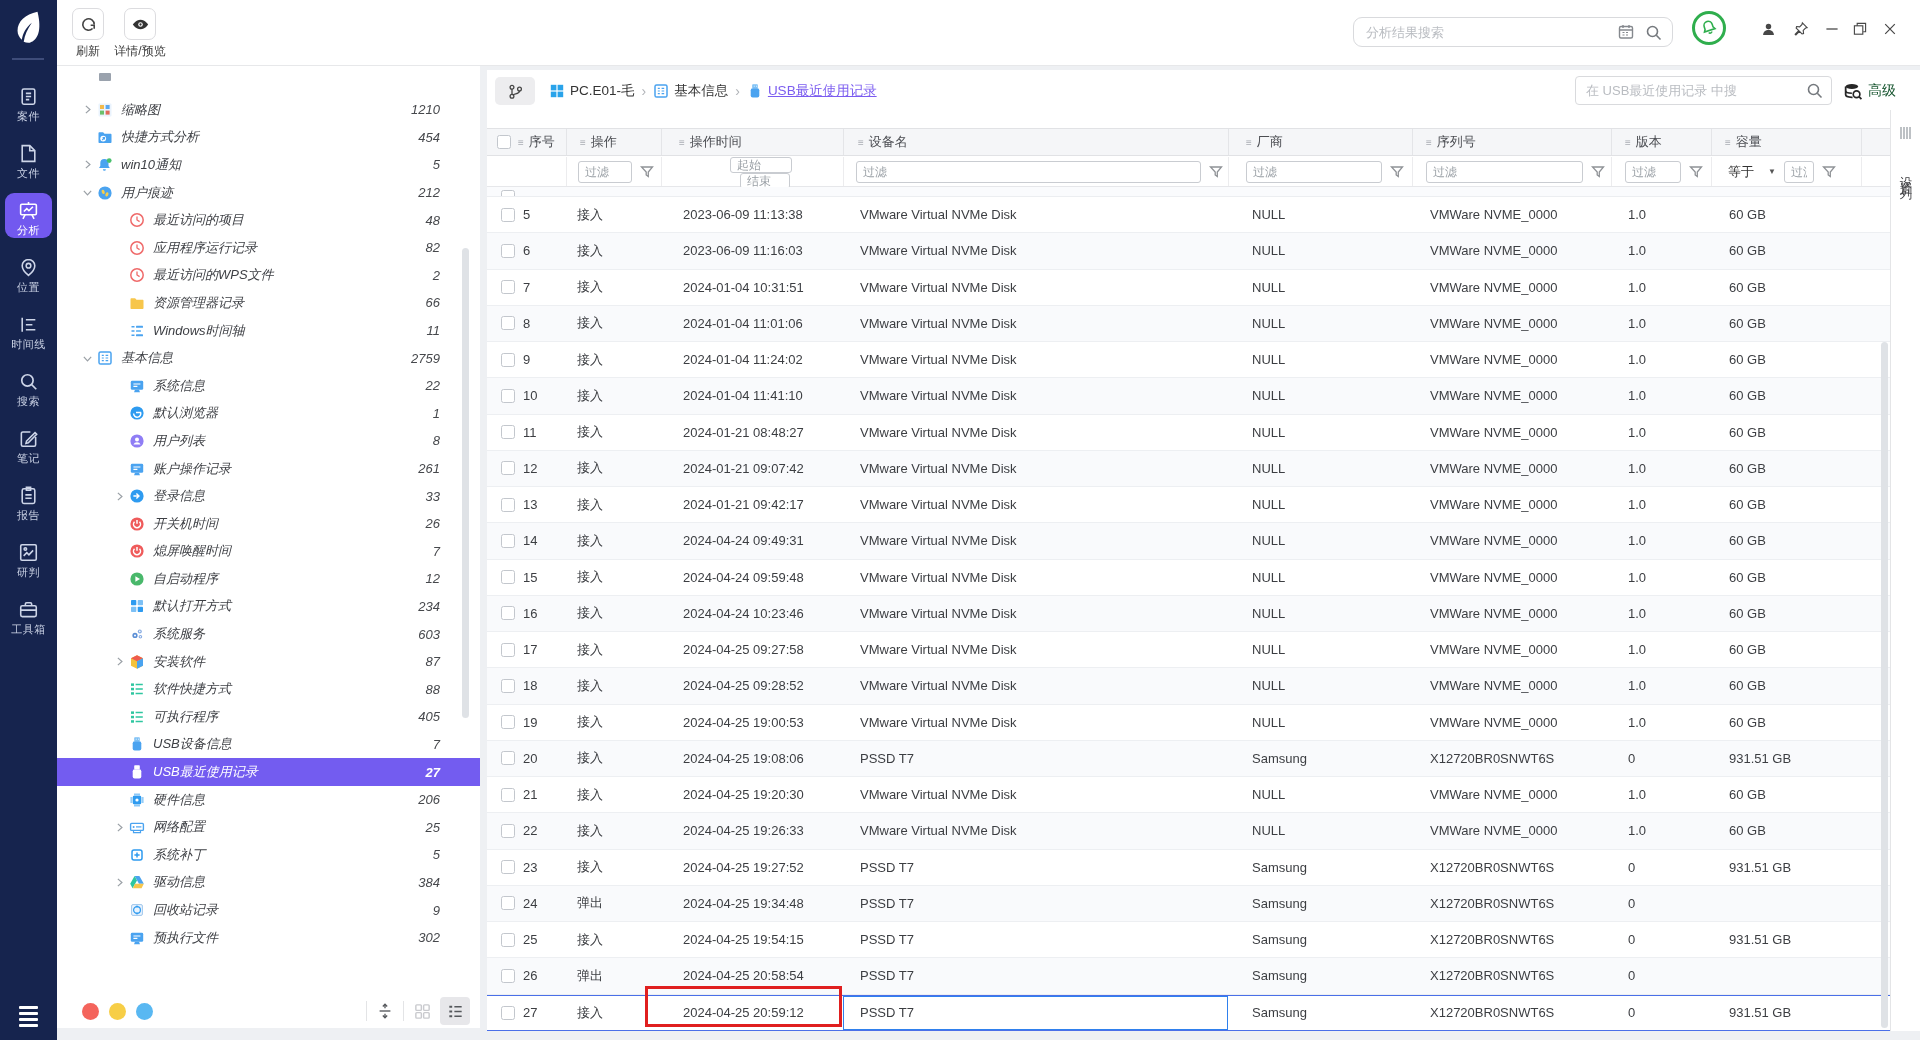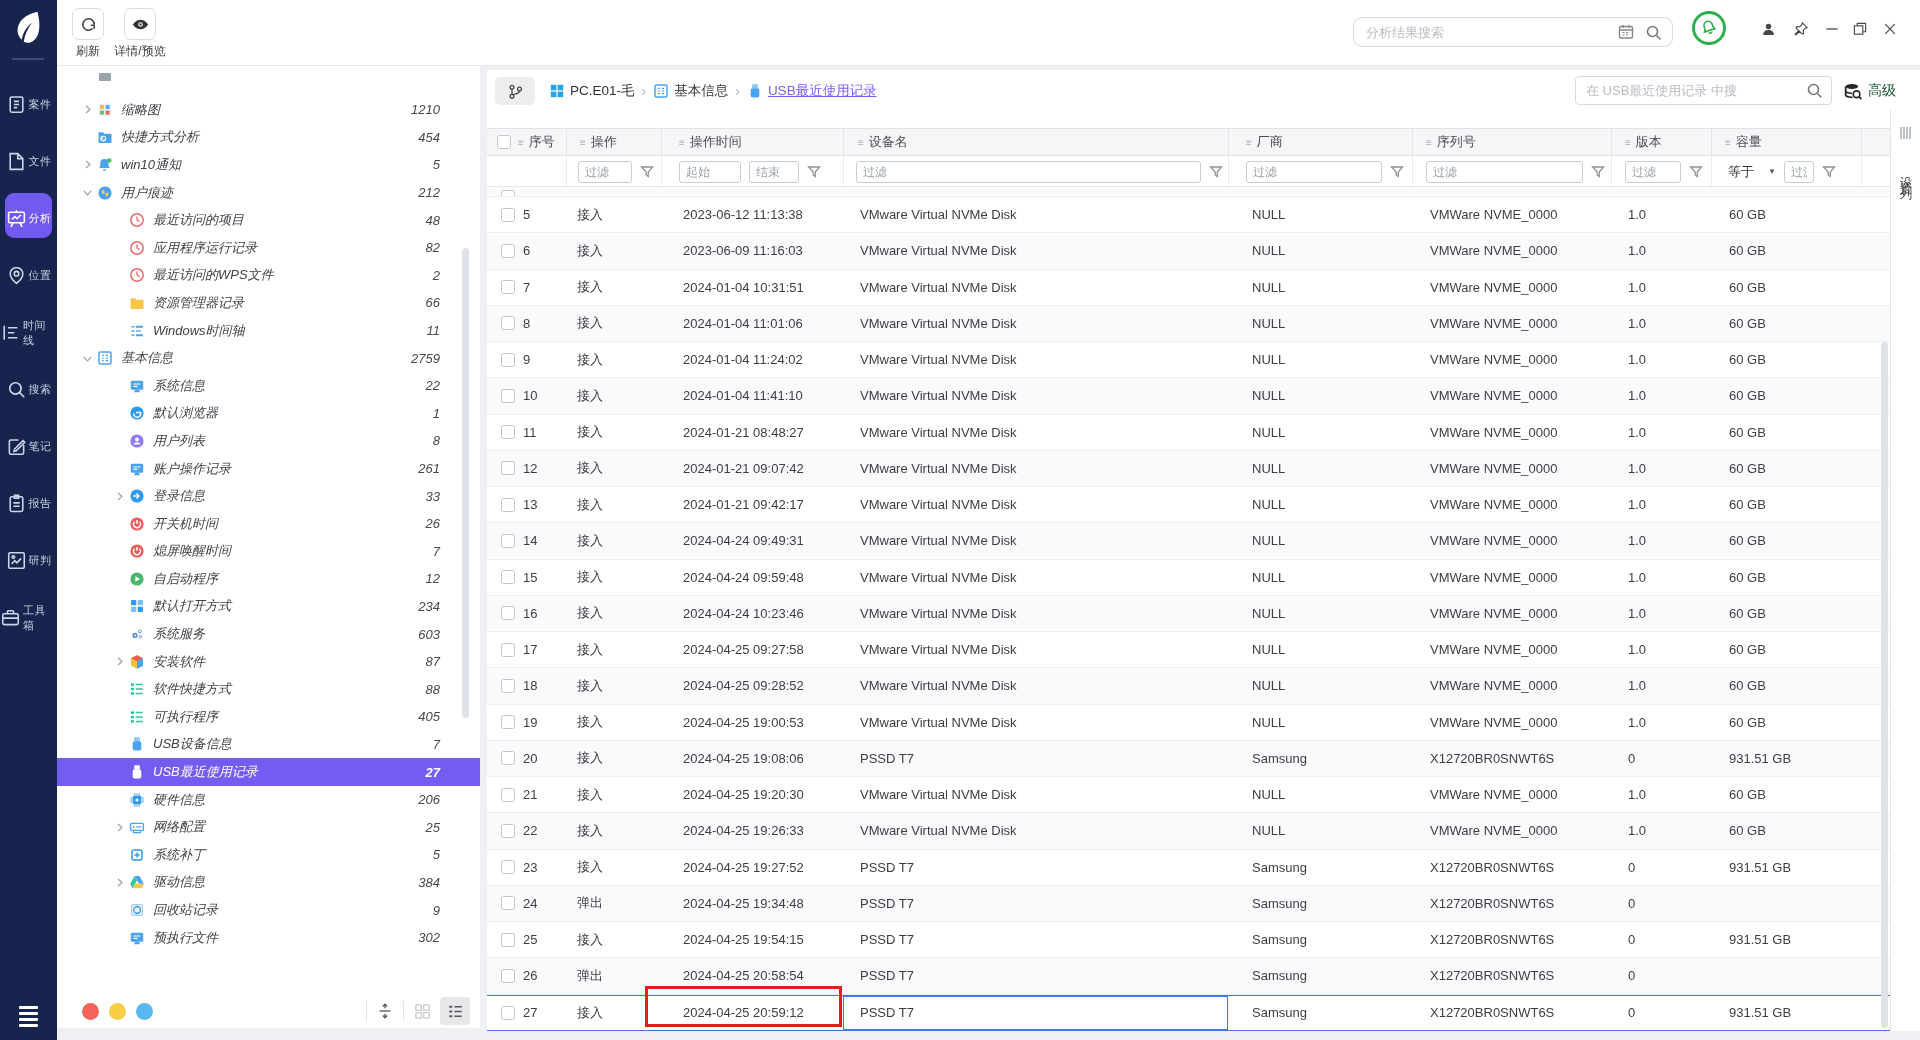--- a/index.html
+++ b/index.html
@@ -22,21 +22,21 @@
   #gsearch .gico { display:flex; align-items:center; margin-right:10px; }
   #notifybtn { position:absolute; left:1692px; top:11px; width:34px; height:34px; border:3px solid #2fae4d; border-radius:50%; display:flex; align-items:center; justify-content:center; background:#fff; cursor:pointer; }
   .wicon { position:absolute; top:20px; width:18px; height:18px; display:flex; align-items:center; justify-content:center; cursor:pointer; }
   #w-user{left:1759px;} #w-pin{left:1791px;} #w-min{left:1823px;} #w-restore{left:1851px;} #w-close{left:1881px;}
 
   
   #appnav { position:absolute; left:0; top:0; width:57px; height:1040px; background:#16244e; z-index:10; }
   #logo { position:absolute; left:9px; top:7px; width:38px; height:38px; }
   #logodiv { position:absolute; left:12px; top:58px; width:32px; height:2px; background:#3e4c79; }
   #nav-items { position:absolute; left:0; top:76px; width:57px; }
-  .nav-item { position:relative; height:57px; display:flex; flex-direction:row; align-items:center; justify-content:center; gap:2px; cursor:pointer; }
+  .nav-item { position:relative; height:57px; display:flex; flex-direction:column; align-items:center; justify-content:center; gap:2px; cursor:pointer; }
   .nav-item .nico { height:21px; display:flex; align-items:center; }
   .nav-item .nlabel { font-size:11px; color:#c7cfe2; letter-spacing:0.5px; }
   .nav-item.active::before { content:""; position:absolute; left:5px; right:5px; top:3px; bottom:9px; background:#7259ef; border-radius:9px; }
   .nav-item.active .nlabel { color:#fff; position:relative; }
   .nav-item.active .nico { position:relative; }
   .nav-item svg { stroke:#cdd5e8; }
   .nav-item.active svg { stroke:#ffffff; }
   #navburger { position:absolute; left:19px; top:1006px; width:19px; cursor:pointer; }
   #navburger i { display:block; height:2.6px; background:#fff; margin-bottom:3.4px; border-radius:1px; }
 
@@ -87,21 +87,21 @@
   .drag { color:#a9adb3; font-size:10px; margin-right:5px; }
   .cb { width:14px; height:14px; border:1px solid #c3c7cd; border-radius:2.5px; background:#fff; display:inline-block; cursor:pointer; }
   .hc.h0 { padding-left:10px; } .hc.h0 .cb { margin-right:7px; }
   .hc.h1{padding-left:13px;} .hc.h2{padding-left:17px;} .hc.h3{padding-left:14px;}
   .hc.h4{padding-left:17px;} .hc.h5{padding-left:13px;} .hc.h6{padding-left:13px;} .hc.h7{padding-left:13px;}
   #tfilter { position:absolute; left:0; top:87px; width:1403px; height:30px; background:#fff; border-bottom:1px solid #e6e7ea; display:flex; }
   .fc { display:flex; align-items:center; border-left:1px solid #ececee; }
   .fc:first-child { border-left:none; }
   .fc input { height:22px; border:1px solid #c9ccd1; border-radius:3px; font-size:12px; color:#444; padding:0 6px; outline:none; min-width:0; }
   .fc input::placeholder { color:#9aa0a6; }
-  .fc.f1{padding-left:11px;} .fc.f2{padding-left:17px;} .fc.f3{padding-left:12px;}
+  .fc.f1{padding-left:11px;} .fc.f2{padding-left:17px;flex-direction:column;} .fc.f3{padding-left:12px;}
   .fc.f4{padding-left:17px;} .fc.f5{padding-left:13px;} .fc.f6{padding-left:13px;} .fc.f7{padding-left:16px;}
   .fun { margin-left:8px; display:flex; align-items:center; cursor:pointer; }
   .fsel { display:flex; align-items:center; gap:14px; font-size:13px; color:#333; cursor:pointer; }
   .fsel .car { font-size:8px; color:#555; }
   #sliver { position:absolute; left:0; top:117px; width:1403px; height:10px; overflow:hidden; border-bottom:1px solid #eceef1; background:#fafbfd; }
   #sliver .cb { margin-left:14px; margin-top:3px; }
   #rows { position:absolute; left:0; top:127px; width:1403px; }
   .trow { display:flex; height:36.26px; border-bottom:1px solid #edeff2; background:#fff; cursor:default; }
   .trow.alt { background:#f9fafc; }
   .trow .c { display:flex; align-items:center; font-size:13px; color:#3c3e42; white-space:nowrap; overflow:hidden; }
@@ -935,21 +935,21 @@
     </div>
 
     <div id="sliver"><span class="cb"></span></div>
     <div id="rows">
         <div class="trow">
           <div class="c c0 w0">
             <span class="cb"></span>
             <span>5</span>
           </div>
           <div class="c c1 w1">接入</div>
-          <div class="c c2 w2">2023-06-12 11:13:38</div>
+          <div class="c c2 w2">2023-06-09 11:13:38</div>
           <div class="c c3 w3">VMware Virtual NVMe Disk</div>
           <div class="c c4 w4">NULL</div>
           <div class="c c5 w5">VMWare NVME_0000</div>
           <div class="c c6 w6">1.0</div>
           <div class="c c7 w7">60 GB</div>
         </div>
         <div class="trow alt">
           <div class="c c0 w0">
             <span class="cb"></span>
             <span>6</span>

